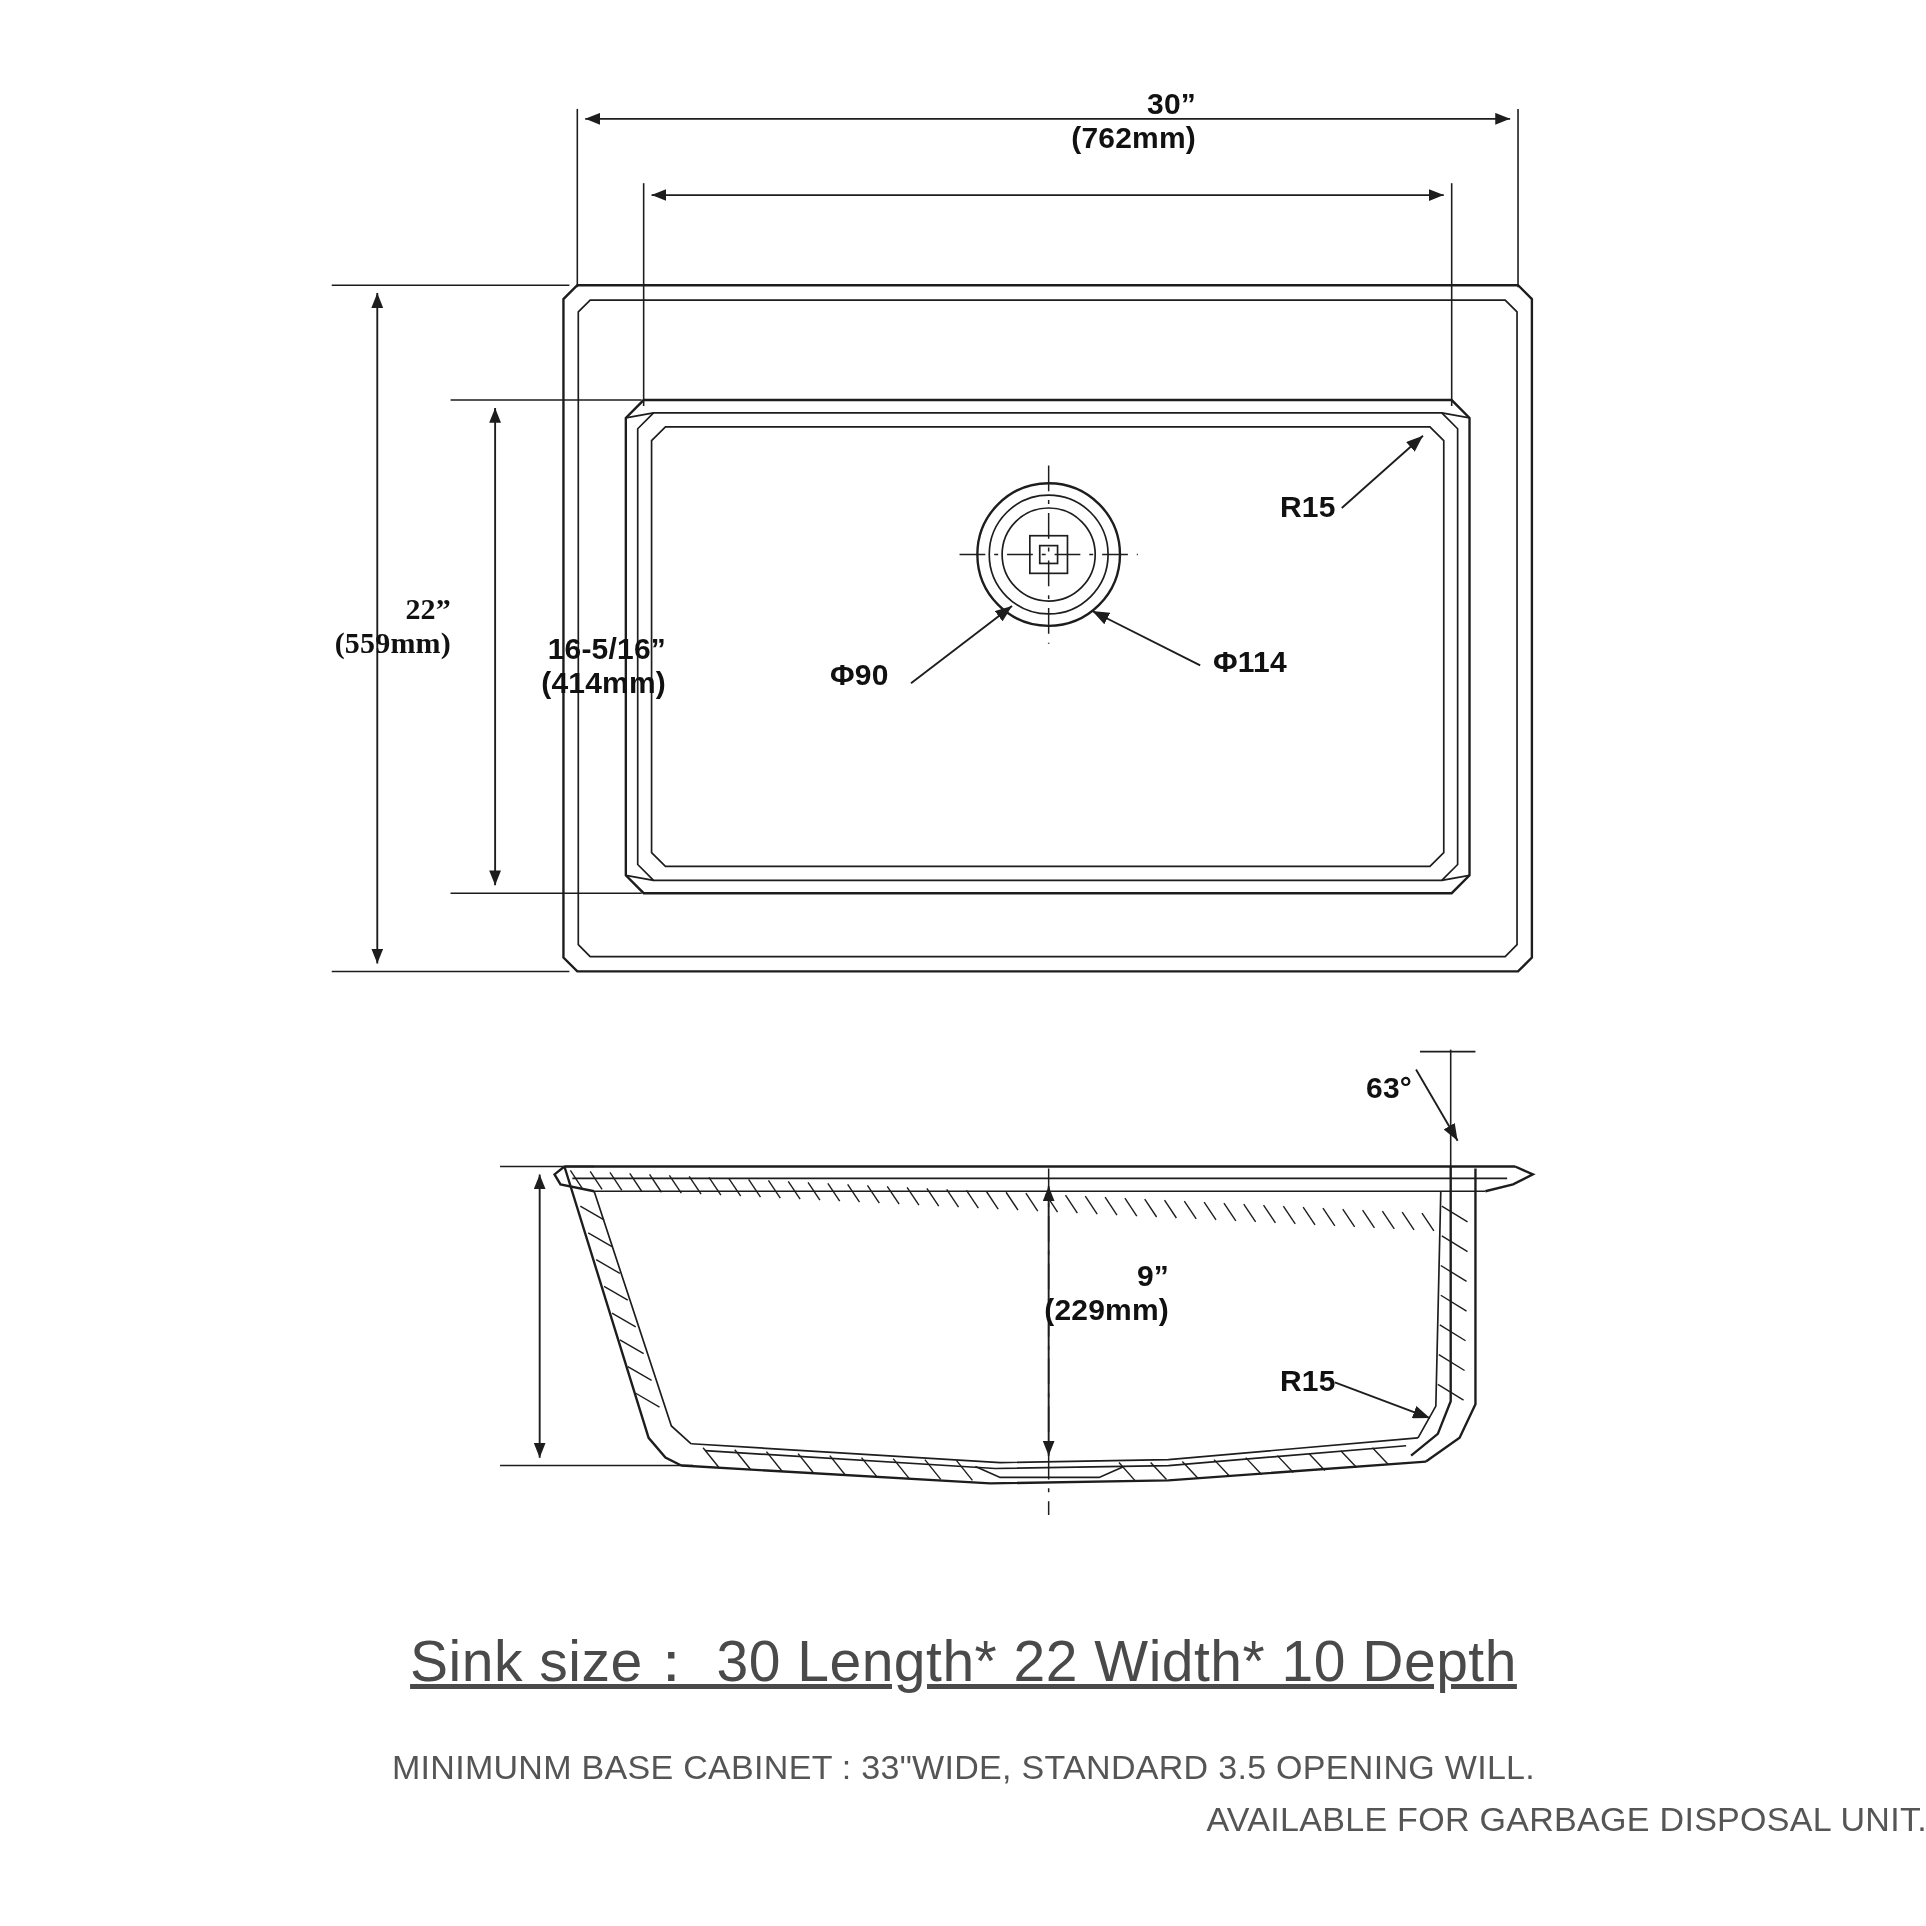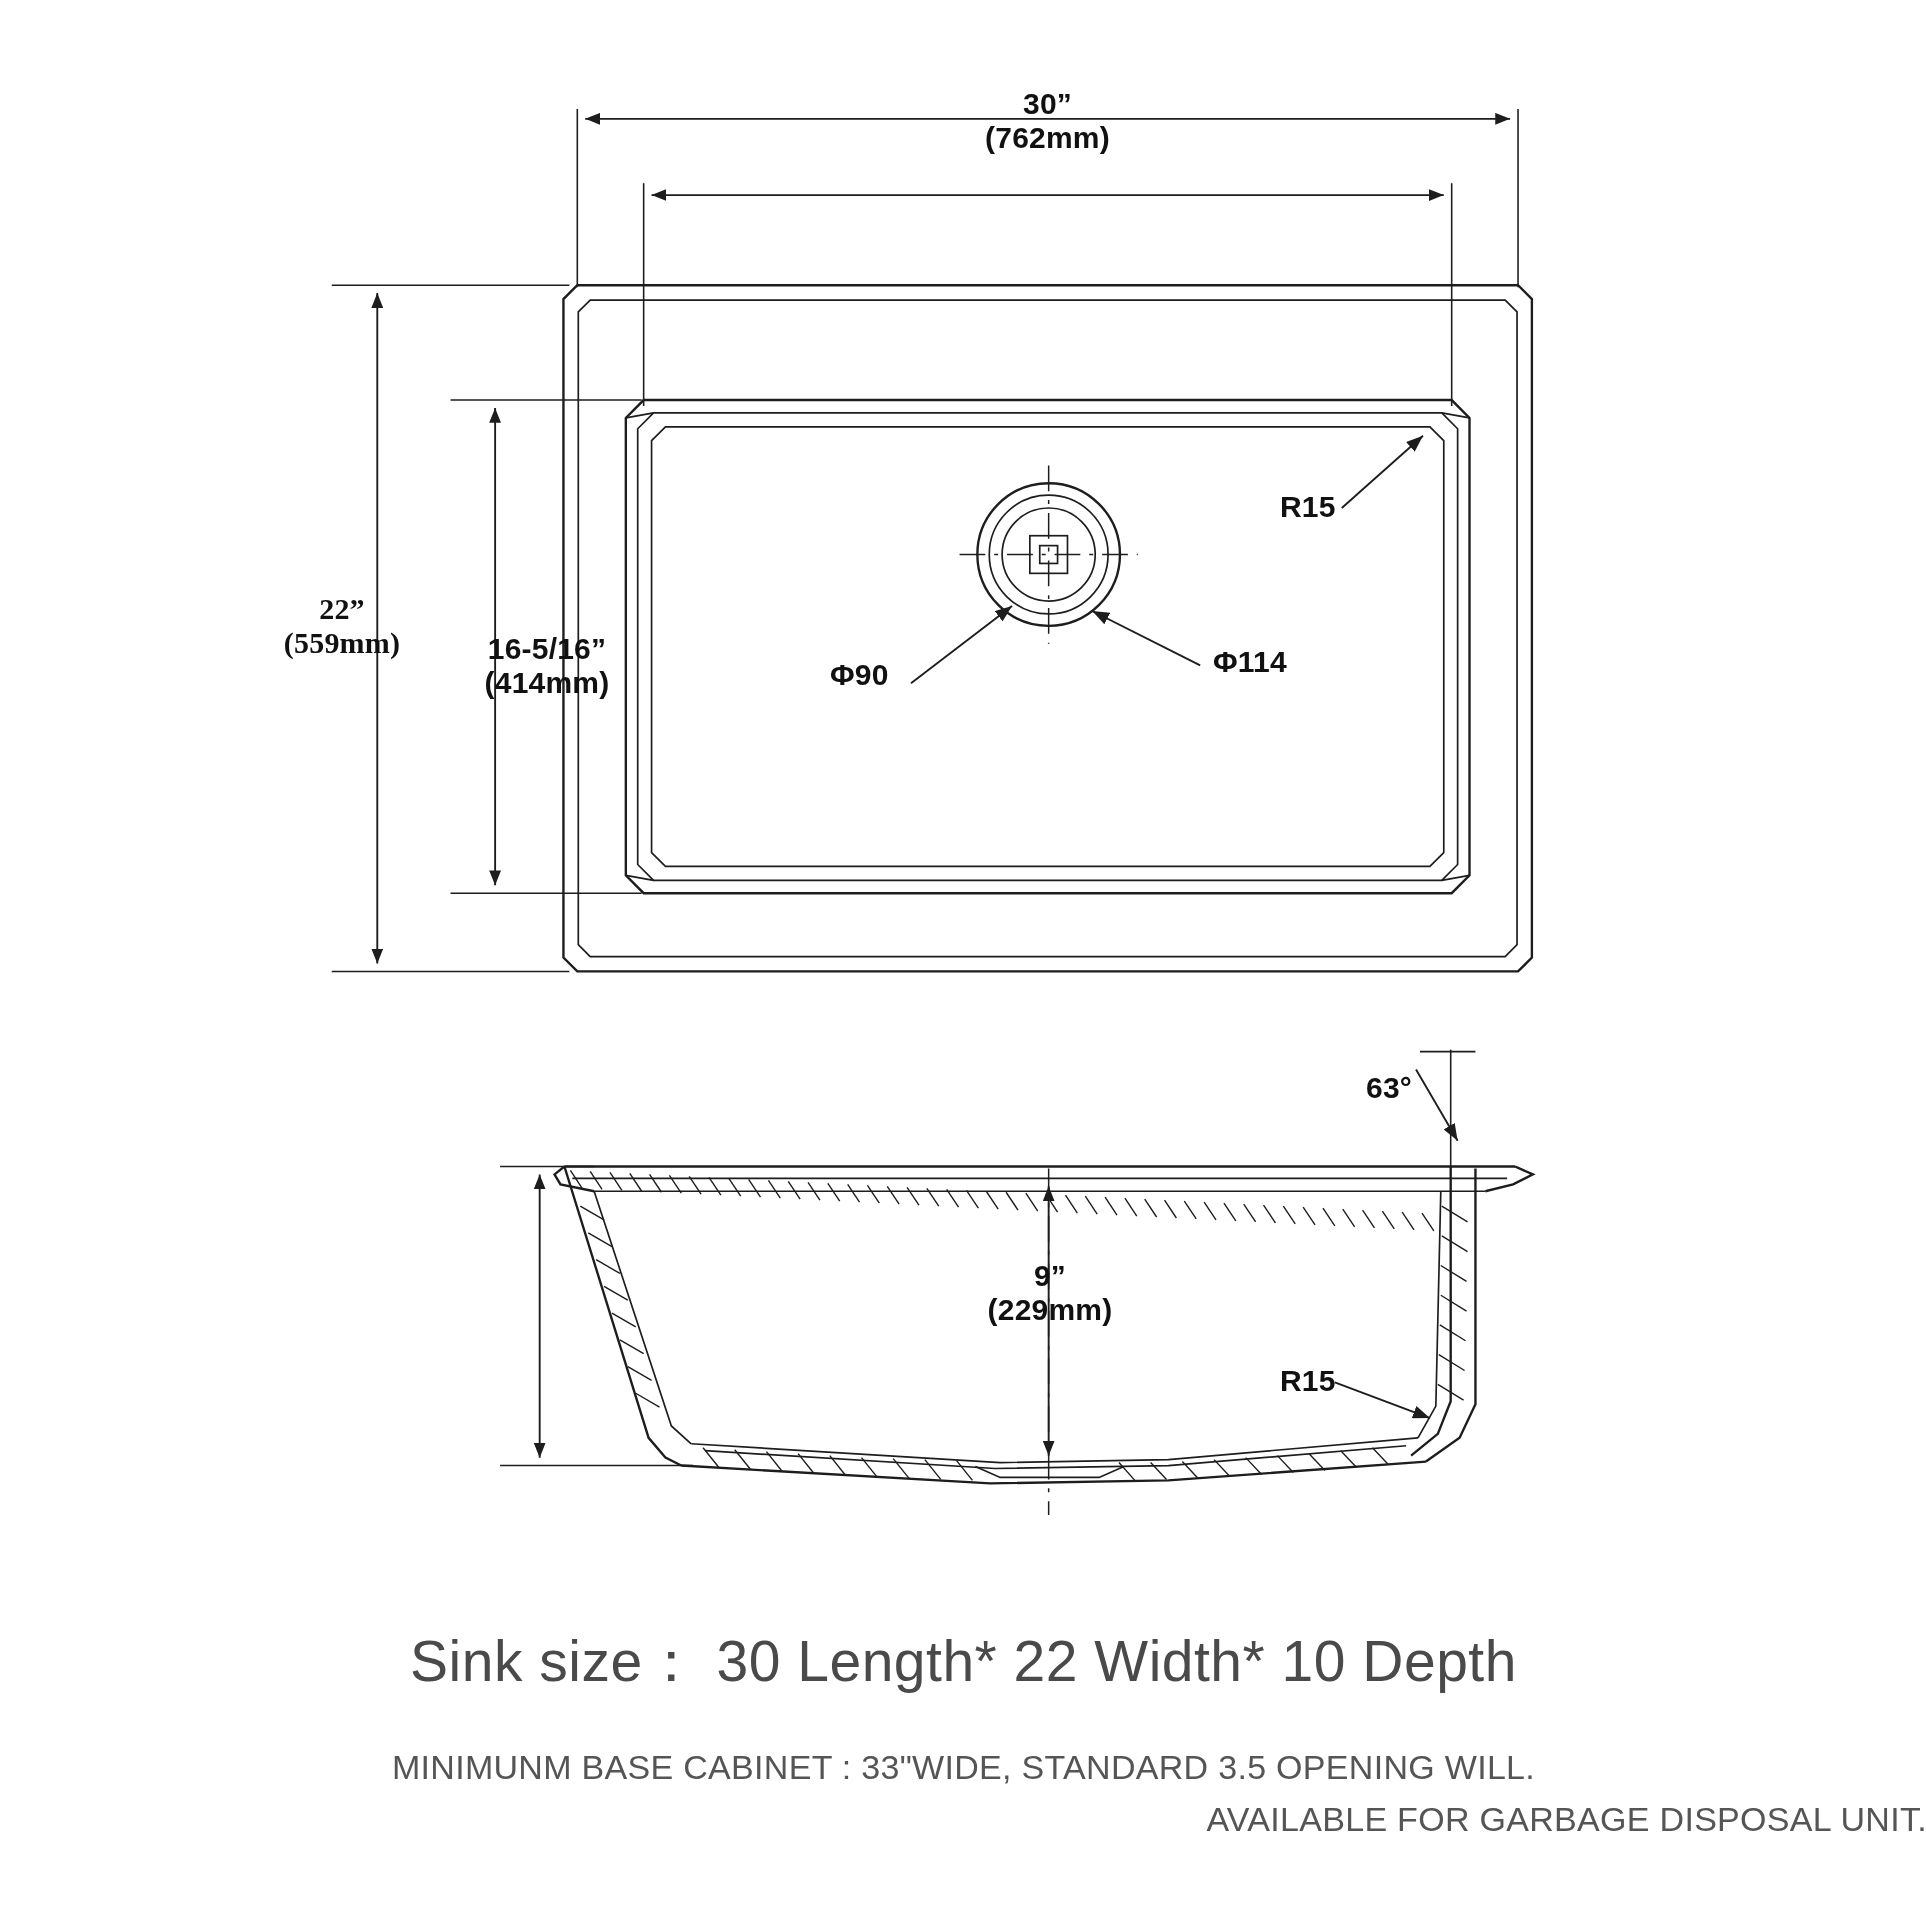--- a/index.html
+++ b/index.html
@@ -35,21 +35,21 @@
   .hatch { stroke: #1d1d1d; stroke-width: 1.4; fill: none; }
   .lbl {
     position: absolute;
     font-family: "Liberation Sans", sans-serif;
     font-weight: bold;
     color: #111111;
     white-space: pre;
     line-height: 1.12;
     letter-spacing: 0.2px;
   }
-  .lbl.c { text-align: center; }
+  .lbl.c { text-align: right; }
   .dim-30 { font-size: 30px; }
   .caption-main {
     position: absolute;
     left: 0;
     width: 1927px;
     text-align: center;
     font-family: "Liberation Sans", sans-serif;
     font-size: 57px;
     color: #4a4a4a;
     letter-spacing: 0.5px;
@@ -301,20 +301,20 @@
 
   <div class="lbl dim-30" style="left:1213px; top:645px;"><span>Φ114</span></div>
 
 
   <div class="lbl c dim-30" style="left:931px; top:1259px; width:238px;"><span>9”</span><br><span>(229mm)</span></div>
 
   <div class="lbl dim-30" style="left:1366px; top:1071px;"><span>63°</span></div>
 
   <div class="lbl dim-30" style="left:1280px; top:1364px;"><span>R15</span></div>
 
-  <div class="caption-main" style="top:1624px;">Sink size： 30 Length* 22 Width* 10 Depth</div>
+  <div class="caption-main" style="top:1624px;text-decoration:underline;">Sink size： 30 Length* 22 Width* 10 Depth</div>
 
   <div class="caption-sub" style="top:1742px;">MINIMUNM BASE CABINET : 33"WIDE,   STANDARD 3.5 OPENING WILL.</div>
 
   <div class="caption-sub" style="top:1794px;text-align:right;">AVAILABLE FOR GARBAGE DISPOSAL UNIT.</div>
 
 </div>
 
 
 </body></html>

